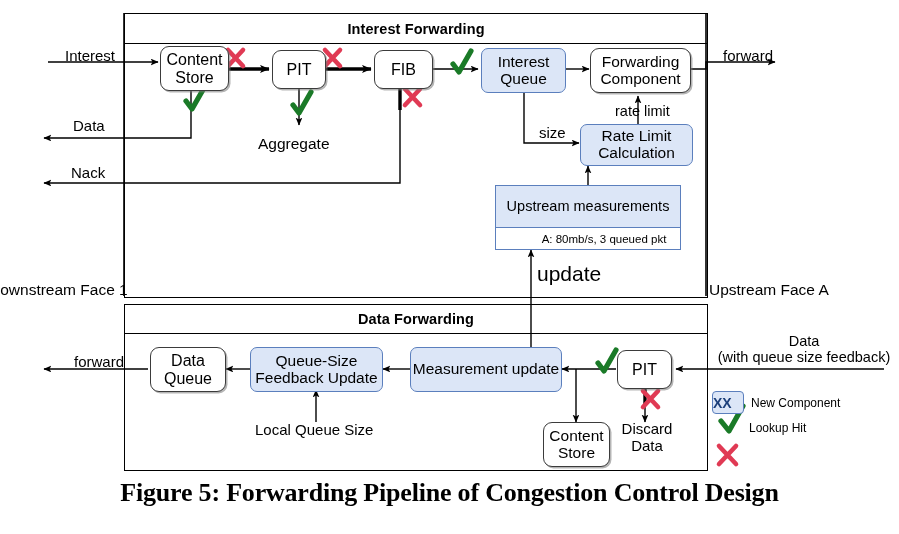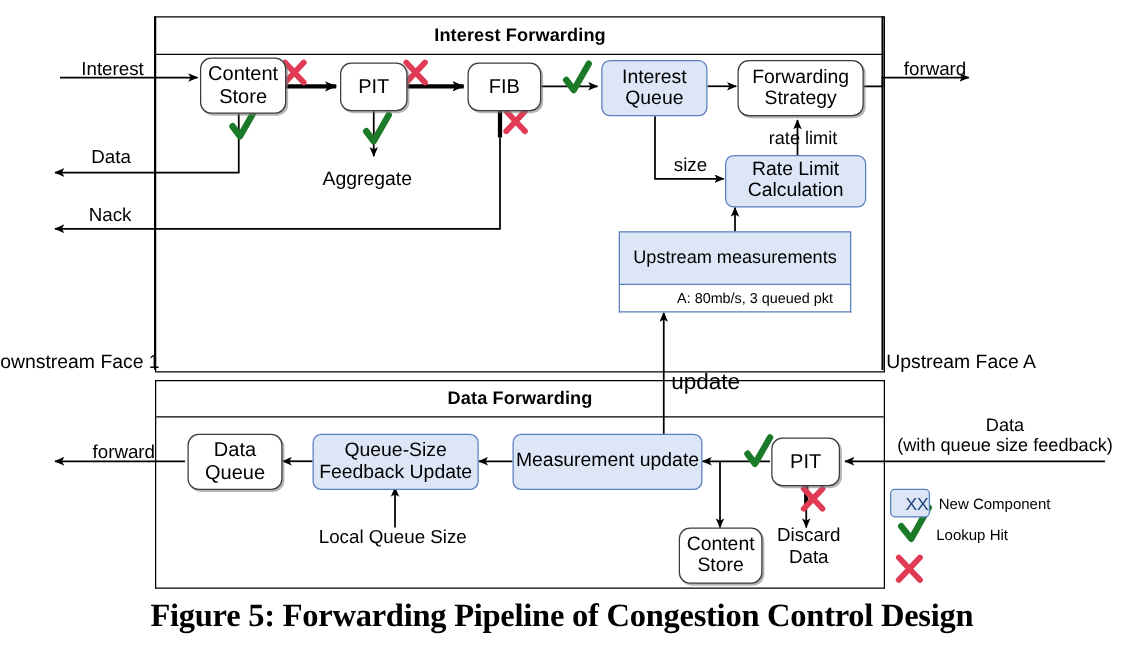--- a/index.html
+++ b/index.html
@@ -27,22 +27,22 @@
 
   
   .txt{position:absolute;white-space:nowrap;line-height:1.12;}
   .txt.ctr{text-align:center;}
 
   
   .legend{position:absolute;left:712px;top:390px;width:170px;}
   .legrow{display:flex;align-items:center;height:25px;}
   .legrow .lab{font-size:12px;margin-left:7px;}
   .chipxx{width:30px;height:21px;background:#dce6f7;border:1.3px solid #5b7fbd;
-          border-radius:4px;display:flex;align-items:center;justify-content:flex-end;
-          font-size:14px;font-weight:400;color:#1c3f7a;}
+          border-radius:4px;display:flex;align-items:center;justify-content:flex-start;
+          font-size:14px;font-weight:700;color:#1c3f7a;}
 
   
   .caption{position:absolute;left:0;top:478px;width:899px;text-align:center;
      font-family:"Liberation Serif",serif;font-weight:bold;font-size:26px;
      letter-spacing:-0.2px;}
 </style>
 </head>
 <body>
 
 <div class="stage">
@@ -155,21 +155,21 @@
   <div class="node newc" style="left:481px;top:48px;width:85px;height:45px;font-size:15.5px;">
     <div>
       <span>Interest</span>
       <span>Queue</span>
     </div>
   </div>
 
   <div class="node plain" style="left:590px;top:48px;width:101px;height:45px;font-size:15.5px;">
     <div>
       <span>Forwarding</span>
-      <span>Strategy</span>
+      <span>Component</span>
     </div>
   </div>
 
   <div class="node newc" style="left:580px;top:124px;width:113px;height:42px;font-size:15.5px;">
     <div>
       <span>Rate Limit</span>
       <span>Calculation</span>
     </div>
   </div>
 
@@ -185,21 +185,21 @@
     <span>A: 80mb/s, 3 queued pkt</span>
   </div>
 
   <div class="txt" style="left:65px;top:48px;font-size:15px;">Interest</div>
   <div class="txt" style="left:73px;top:118px;font-size:15px;">Data</div>
   <div class="txt" style="left:71px;top:165px;font-size:15px;">Nack</div>
   <div class="txt" style="left:723px;top:48px;font-size:15px;">forward</div>
   <div class="txt" style="left:258px;top:135px;font-size:15.5px;">Aggregate</div>
   <div class="txt" style="left:539px;top:125px;font-size:15px;">size</div>
   <div class="txt" style="left:615px;top:103px;font-size:14.5px;">rate limit</div>
-  <div class="txt" style="left:537px;top:262px;font-size:18px;margin-top:33px;">update</div>
+  <div class="txt" style="left:537px;top:262px;font-size:21px;">update</div>
 
   <div class="txt" style="left:-11px;top:281px;font-size:15.5px;">Downstream Face 1</div>
   <div class="txt" style="left:709px;top:281px;font-size:15.5px;">Upstream Face A</div>
 
   <div class="node plain" style="left:150px;top:347px;width:76px;height:45px;font-size:16px;">
     <div>
       <span>Data</span>
       <span>Queue</span>
     </div>
   </div>

